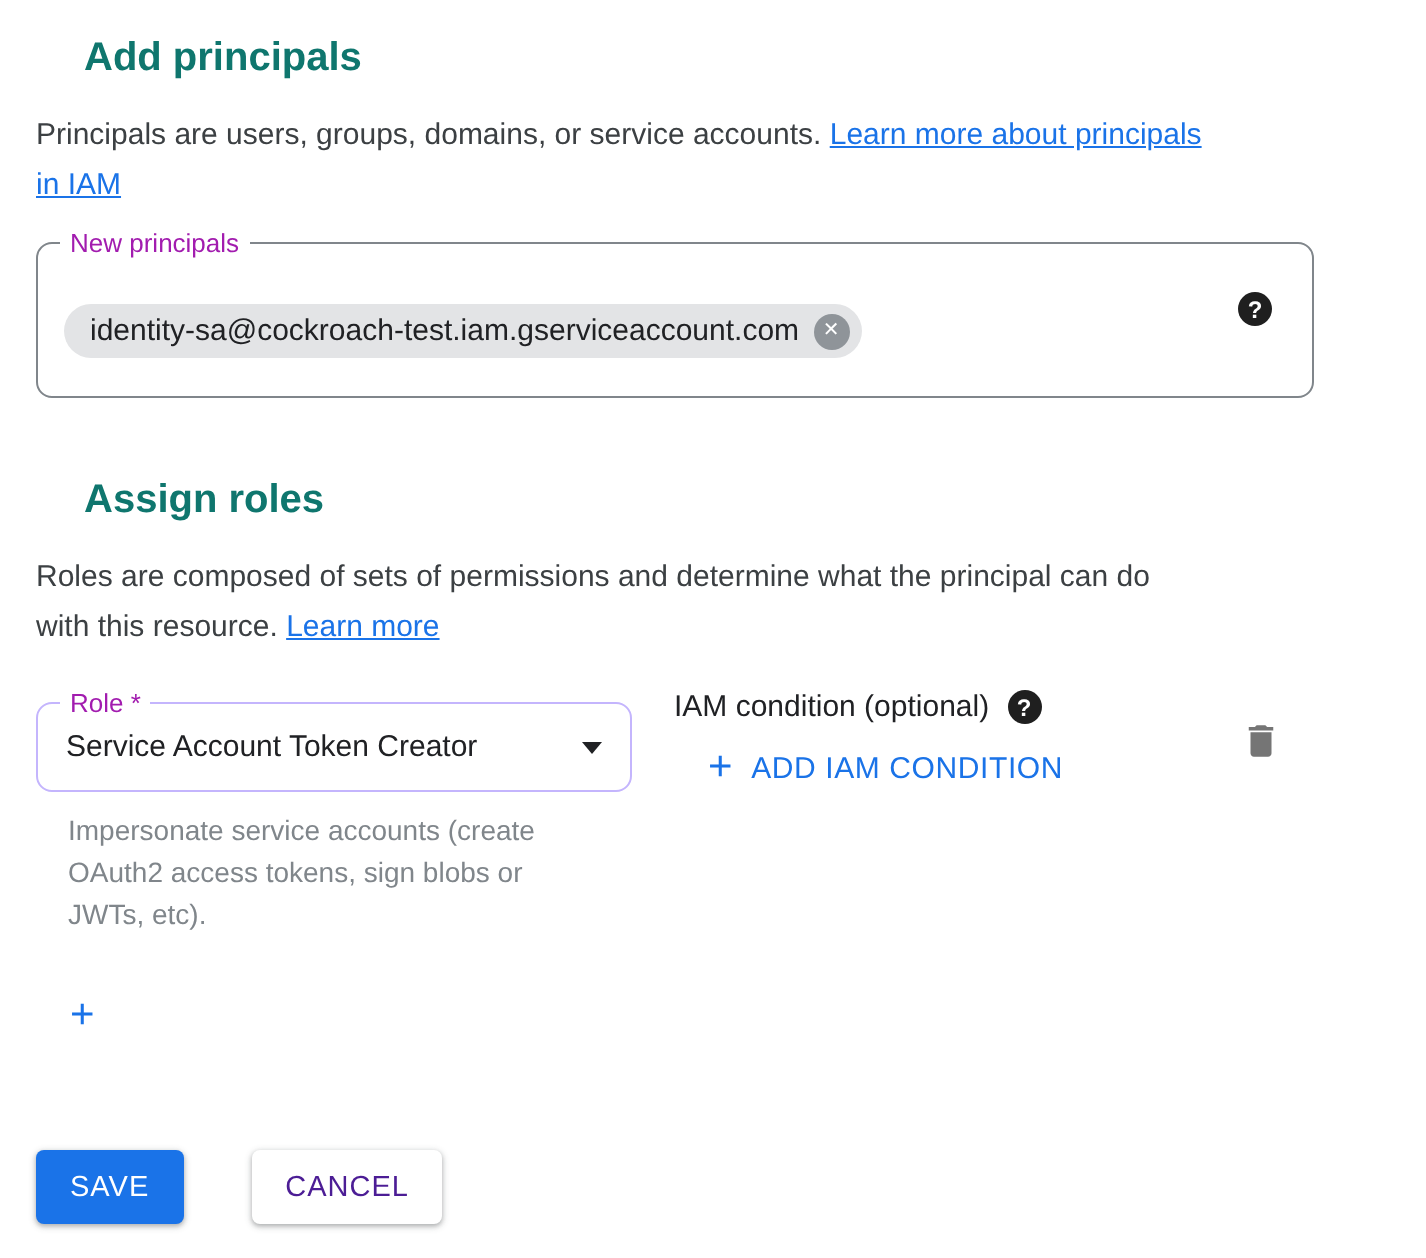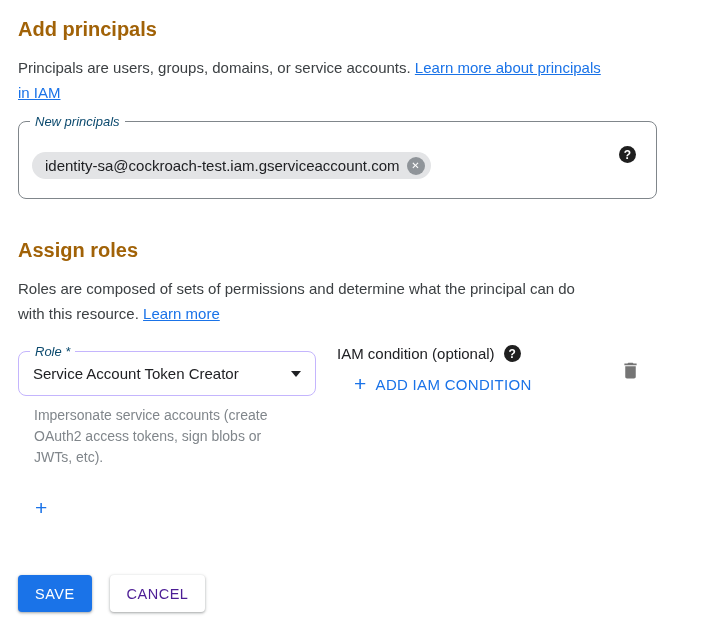--- a/index.html
+++ b/index.html
@@ -8,22 +8,23 @@
     background: #ffffff;
     font-family: "Liberation Sans", "DejaVu Sans", sans-serif;
     color: #202124;
     overflow: hidden;
   }
   .container { padding: 17px 0 0 18px; width: 713px; }
 
   h1.section-title, h2.section-title {
     font-size: 20px;
     font-weight: 700;
-    color: #a16207;
+    color: #0f766e;
     line-height: 24px;
+    margin-left: 24px;
   }
   .intro {
     margin-top: 14px;
     font-size: 15px;
     line-height: 25px;
     color: #3c4043;
     max-width: 660px;
   }
   a.link {
     color: #1a73e8;
@@ -41,24 +42,23 @@
     border-radius: 8px;
   }
   .notch-label {
     position: absolute;
     top: -9px;
     left: 11px;
     background: #ffffff;
     padding: 0 5px;
     font-size: 13px;
     font-weight: 500;
-    color: #0c4a6e;
+    color: #a21caf;
     line-height: 17px;
     white-space: nowrap;
-    font-style: italic;
   }
   .chip {
     position: absolute;
     top: 30px;
     left: 13px;
     display: inline-flex;
     align-items: center;
     height: 27px;
     background: #e3e4e6;
     border-radius: 14px;
@@ -166,21 +166,21 @@
     margin-top: 9px;
     background: none; border: none;
     cursor: pointer;
     padding: 0;
     line-height: 0;
   }
 
   .add-role { margin: 31px 0 0 17px; }
 
   
-  .footer { margin-top: 56px; display: flex; align-items: center; }
+  .footer { margin-top: 56px; display: flex; align-items: center; gap: 16px; }
   .btn {
     height: 37px;
     border-radius: 4px;
     font-family: inherit;
     font-size: 14.5px;
     font-weight: 500;
     letter-spacing: 0.5px;
     padding: 0 17px;
     cursor: pointer;
     display: inline-flex;

